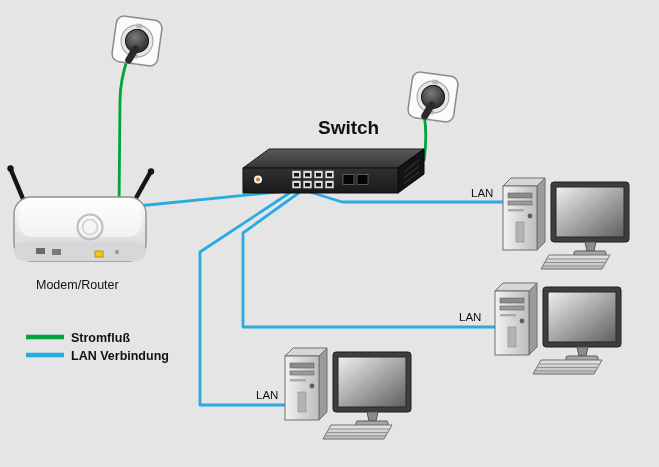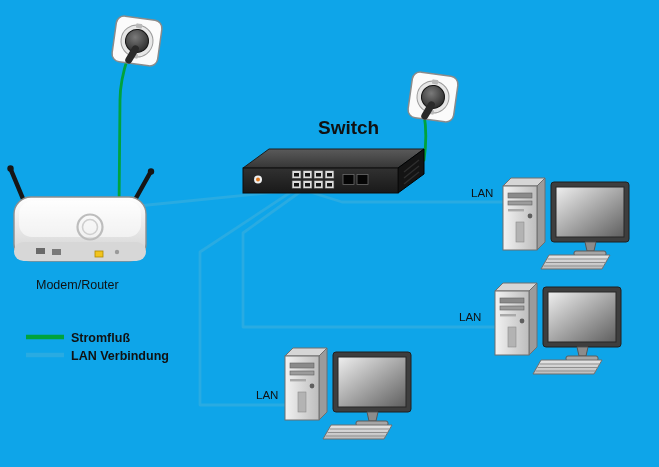--- a/index.html
+++ b/index.html
@@ -1,16 +1,16 @@
 <!DOCTYPE html>
 <html><head>
 <meta charset="utf-8">
 <style>
   html,body{margin:0;padding:0;background:#fff;}
-  .stage{position:relative;width:659px;height:467px;background:#0ea5e9;overflow:hidden;
+  .stage{position:relative;width:659px;height:467px;background:#e5e5e5;overflow:hidden;
          font-family:"Liberation Sans",sans-serif;}
   svg{display:block;}
   text{font-family:"Liberation Sans",sans-serif;fill:#111;}
   .lbl-title{font-size:19px;font-weight:bold;}
   .lbl-device{font-size:12.5px;}
   .lbl-lan{font-size:11.5px;}
   .lbl-legend{font-size:12.5px;font-weight:bold;}
   .cable{fill:none;stroke-width:2.8;stroke-linecap:round;stroke-linejoin:round;}
   .legend-line{fill:none;stroke-width:4.5;stroke-linecap:butt;}
 </style>

